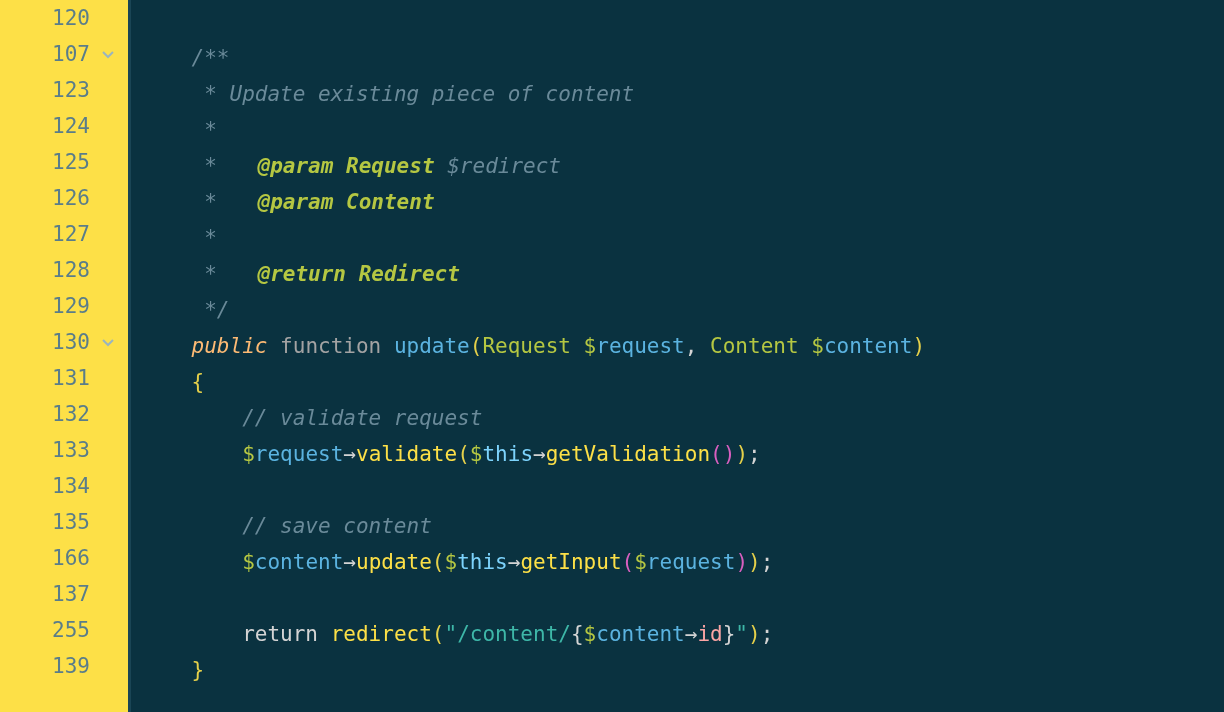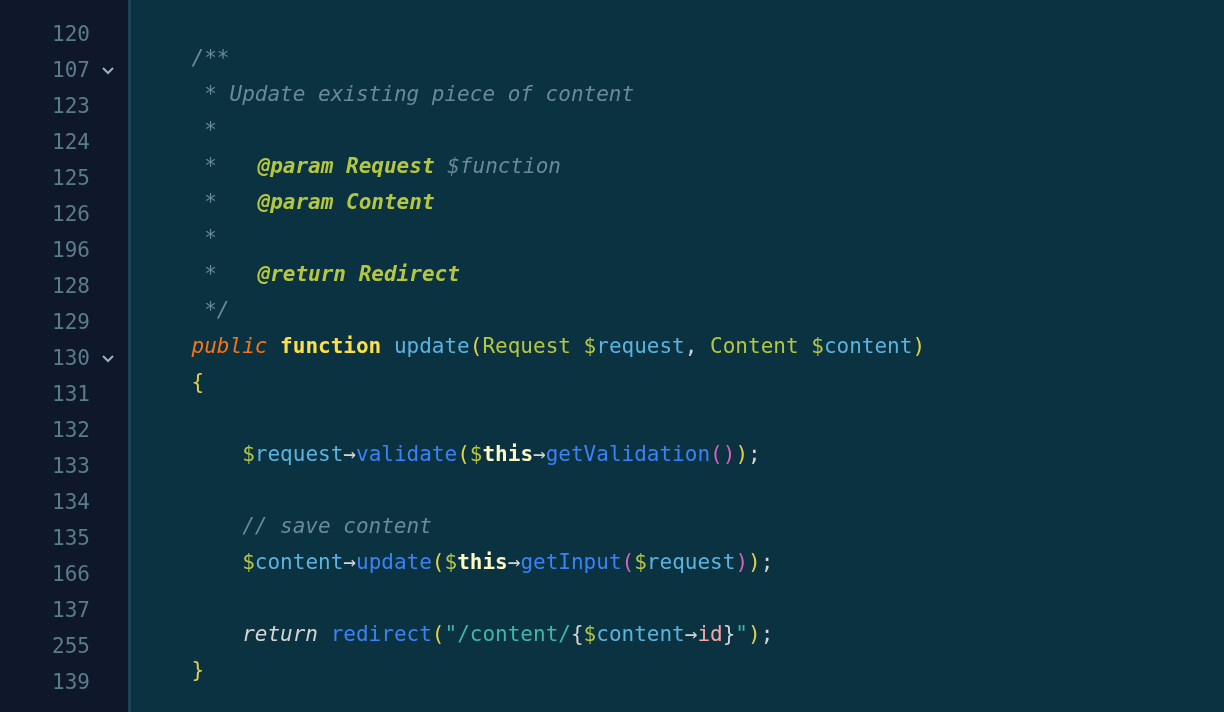--- a/index.html
+++ b/index.html
@@ -11,24 +11,24 @@
     color: #d4d4d4;
     overflow: hidden;
     width: 1224px;
     height: 712px;
   }
   .editor {
     display: flex;
     height: 100%;
   }
   .gutter {
-    background: #0f172a;
+    background: #fde047;
     width: 128px;
     flex-shrink: 0;
-    padding-top: 16px;
+    padding-top: 0;
     user-select: none;
   }
   .gutter-line {
     display: flex;
     align-items: center;
     height: 36px;
     padding-right: 8px;
     justify-content: flex-end;
     position: relative;
   }
@@ -65,36 +65,36 @@
     height: 36px;
     white-space: pre;
     display: flex;
     align-items: center;
   }
   .c-comment { color: #6a8a99; font-style: italic; }
   .c-docblock { color: #6a8a99; font-style: italic; }
   .c-doctag { color: #b5c742; font-style: italic; font-weight: bold; margin-left: 28px; }
   .c-doctype { color: #b5c742; font-style: italic; font-weight: bold; }
   .c-docvar { color: #6a8a99; font-style: italic; }
-  .c-keyword { color: #f97316; font-style: italic; }
-  .c-keyword-bold { color: #fde047; font-weight: bold; }
+  .c-keyword { color: #fdba74; font-style: italic; }
+  .c-keyword-bold { color: #a3a3a3; font-weight: normal; }
   .c-funcname { color: #5bb3e0; }
   .c-type { color: #b5c742; }
   .c-var { color: #5bb3e0; }
   .c-dollar { color: #b5c742; }
   .c-punct { color: #d4d4d4; }
   .c-paren-yellow { color: #e5d04a; }
   .c-paren-pink { color: #d85fbf; }
   .c-brace { color: #e5d04a; }
   .c-arrow { color: #d4d4d4; }
-  .c-method { color: #3b82f6; }
+  .c-method { color: #fde047; }
   .c-string { color: #3eb7a8; }
   .c-prop { color: #fca5a5; }
-  .c-return { color: #d4d4d4; font-style: italic; }
-  .c-this { color: #fef9c3; font-weight: bold; }
+  .c-return { color: #d4d4d4; }
+  .c-this { color: #7dd3fc; }
 </style>
 </head>
 <body>
 
 <div class="editor">
   <div class="gutter">
     <div class="gutter-line">
         <span class="line-number">120</span>
         <span class="fold-icon"></span>
       </div>
@@ -116,21 +116,21 @@
       </div>
     <div class="gutter-line">
         <span class="line-number">125</span>
         <span class="fold-icon"></span>
       </div>
     <div class="gutter-line">
         <span class="line-number">126</span>
         <span class="fold-icon"></span>
       </div>
     <div class="gutter-line">
-        <span class="line-number">196</span>
+        <span class="line-number">127</span>
         <span class="fold-icon"></span>
       </div>
     <div class="gutter-line">
         <span class="line-number">128</span>
         <span class="fold-icon"></span>
       </div>
     <div class="gutter-line">
         <span class="line-number">129</span>
         <span class="fold-icon"></span>
       </div>
@@ -185,35 +185,35 @@
   <div class="code-area">
 
     <div class="code-line"></div>
 
     <div class="code-line"><span>    </span><span class="c-docblock">/**</span></div>
 
     <div class="code-line"><span>    </span><span class="c-docblock"> * </span><span class="c-docblock">Update existing piece of content</span></div>
 
     <div class="code-line"><span>    </span><span class="c-docblock"> *</span></div>
 
-    <div class="code-line"><span>    </span><span class="c-docblock"> * </span><span class="c-doctag">@param</span><span class="c-docblock"> </span><span class="c-doctype">Request</span><span class="c-docblock"> </span><span class="c-docvar">$function</span></div>
+    <div class="code-line"><span>    </span><span class="c-docblock"> * </span><span class="c-doctag">@param</span><span class="c-docblock"> </span><span class="c-doctype">Request</span><span class="c-docblock"> </span><span class="c-docvar">$redirect</span></div>
 
     <div class="code-line"><span>    </span><span class="c-docblock"> * </span><span class="c-doctag">@param</span><span class="c-docblock"> </span><span class="c-doctype">Content</span><span class="c-docblock"> </span></div>
 
     <div class="code-line"><span>    </span><span class="c-docblock"> *</span></div>
 
     <div class="code-line"><span>    </span><span class="c-docblock"> * </span><span class="c-doctag">@return</span><span class="c-docblock"> </span><span class="c-doctype">Redirect</span></div>
 
     <div class="code-line"><span>    </span><span class="c-docblock"> */</span></div>
 
     <div class="code-line"><span>    </span><span class="c-keyword">public</span><span> </span><span class="c-keyword-bold">function</span><span> </span><span class="c-funcname">update</span><span class="c-paren-yellow">(</span><span class="c-type">Request</span><span> </span><span class="c-dollar">$</span><span class="c-var">request</span><span class="c-punct">,</span><span> </span><span class="c-type">Content</span><span> </span><span class="c-dollar">$</span><span class="c-var">content</span><span class="c-paren-yellow">)</span></div>
 
     <div class="code-line"><span>    </span><span class="c-brace">{</span></div>
 
-    <div class="code-line"><span>        </span></div>
+    <div class="code-line"><span>        </span><span class="c-comment">// validate request</span></div>
 
     <div class="code-line"><span>        </span><span class="c-dollar">$</span><span class="c-var">request</span><span class="c-arrow">→</span><span class="c-method">validate</span><span class="c-paren-yellow">(</span><span class="c-dollar">$</span><span class="c-this">this</span><span class="c-arrow">→</span><span class="c-method">getValidation</span><span class="c-paren-pink">(</span><span class="c-paren-pink">)</span><span class="c-paren-yellow">)</span><span class="c-punct">;</span></div>
 
     <div class="code-line"></div>
 
     <div class="code-line"><span>        </span><span class="c-comment">// save content</span></div>
 
     <div class="code-line"><span>        </span><span class="c-dollar">$</span><span class="c-var">content</span><span class="c-arrow">→</span><span class="c-method">update</span><span class="c-paren-yellow">(</span><span class="c-dollar">$</span><span class="c-this">this</span><span class="c-arrow">→</span><span class="c-method">getInput</span><span class="c-paren-pink">(</span><span class="c-dollar">$</span><span class="c-var">request</span><span class="c-paren-pink">)</span><span class="c-paren-yellow">)</span><span class="c-punct">;</span></div>
 
     <div class="code-line"></div>

